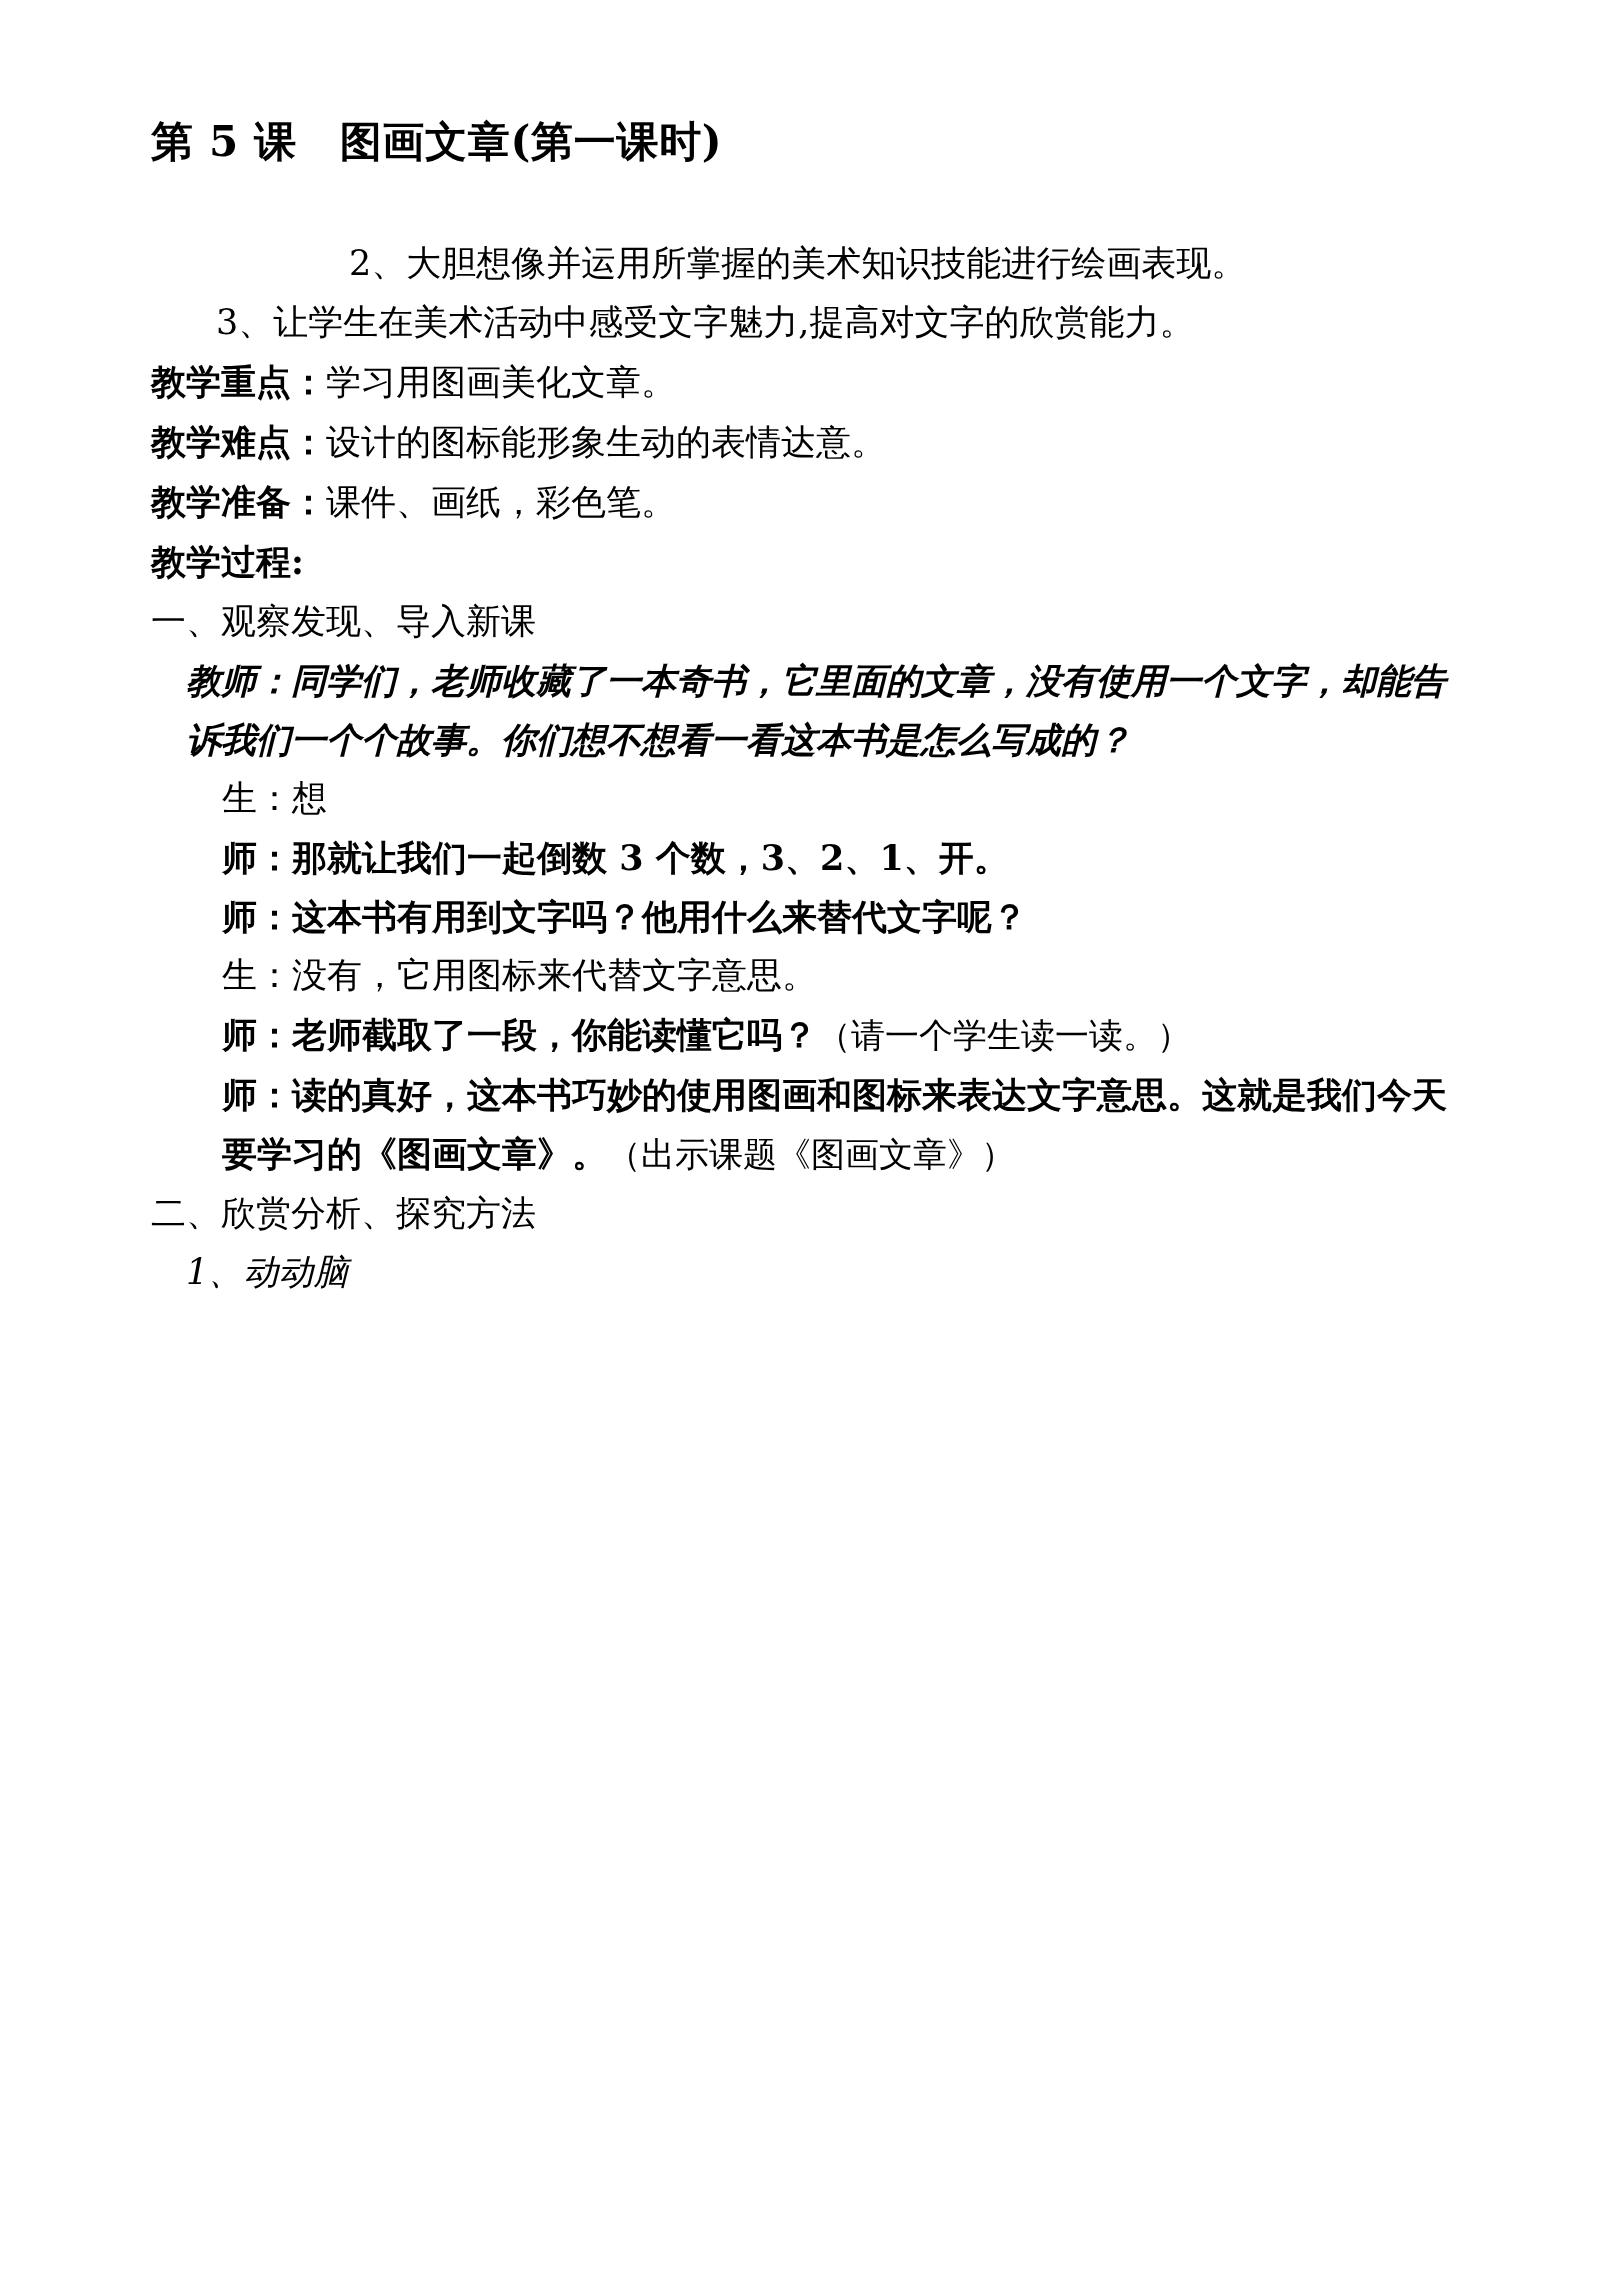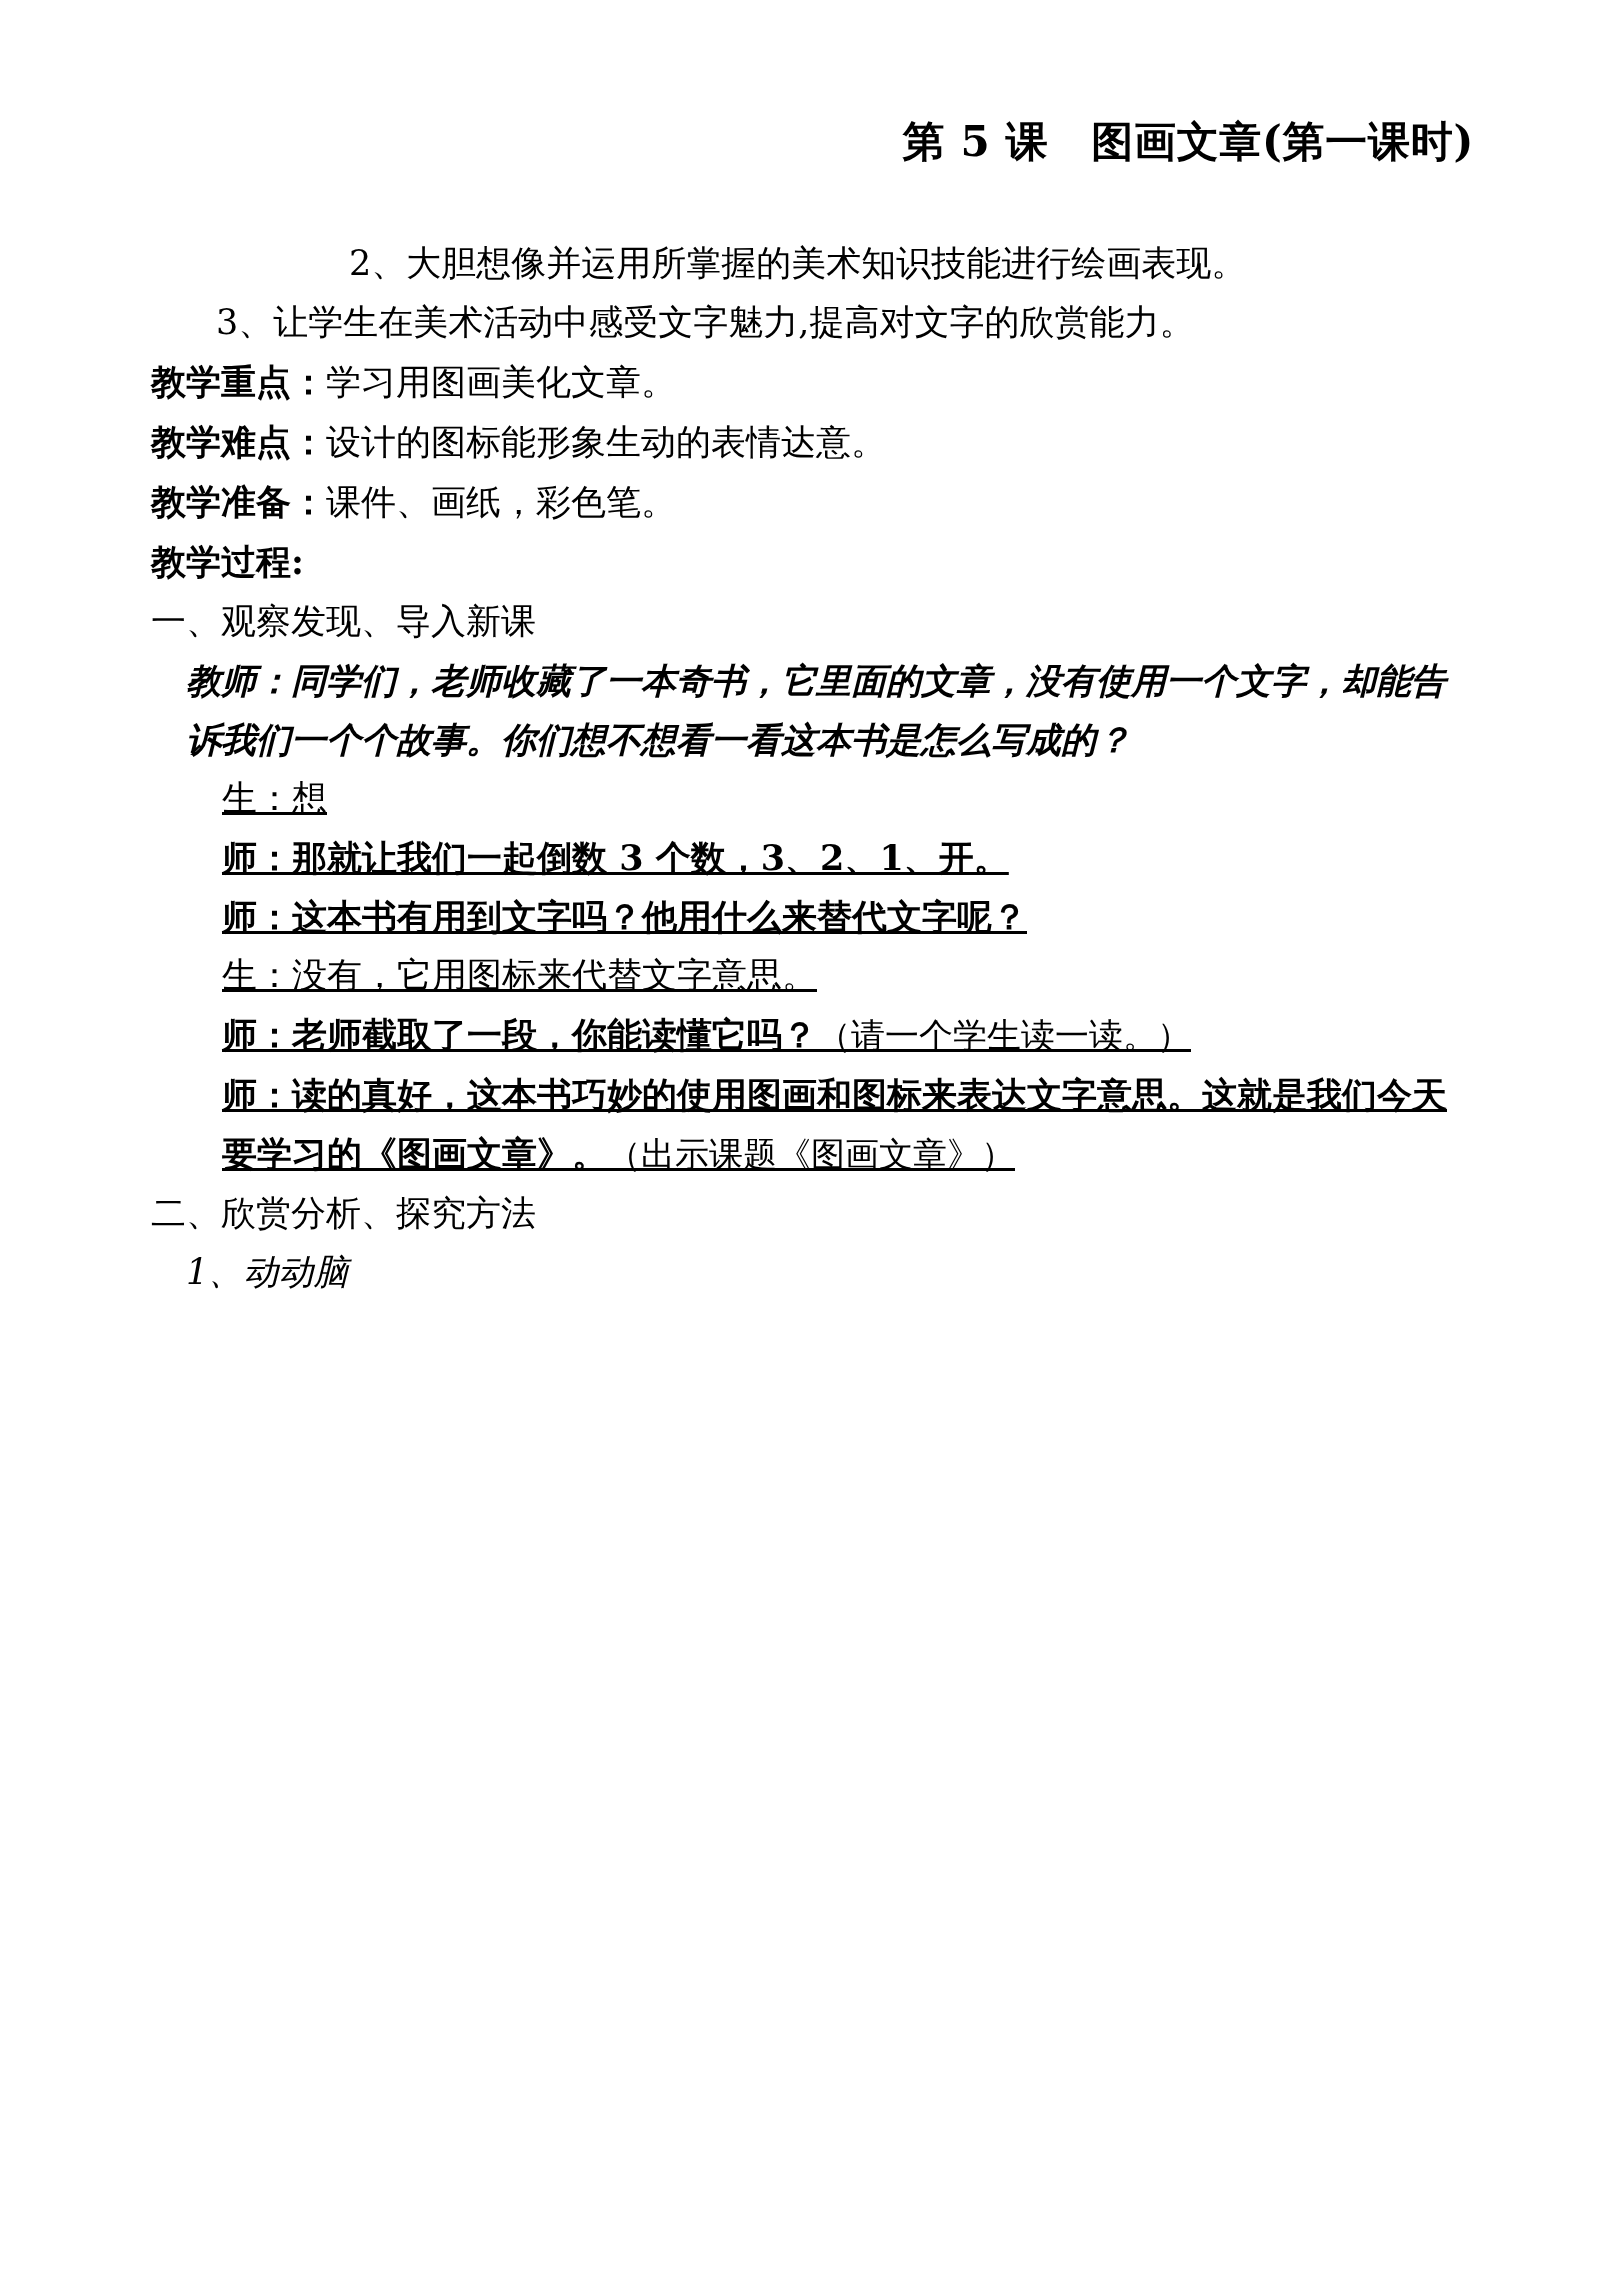--- a/index.html
+++ b/index.html
@@ -22,21 +22,21 @@
   }
   .content {
     position: absolute;
     left: 151px;
     top: 0;
     width: 1323px;
   }
 
   
   .doc-title {
-    text-align: right;
+    text-align: left;
     font-weight: bold;
     font-size: 42px;
     line-height: 1;
     letter-spacing: 0.7px;
     margin: 0;
     padding-top: 121px;
     padding-bottom: 0;
     white-space: pre;
   }
 
@@ -61,21 +61,21 @@
     font-weight: normal;
     font-size: 34px;
   }
 
   
   .gap-title   { height: 71px; }
 
   
   .ind-0  { padding-left: 0; }
   .ind-1  { padding-left: 35px; font-style: italic; }
-  .ind-2  { padding-left: 71px; text-decoration: underline; }
+  .ind-2  { padding-left: 71px; }
   .ind-obj2 { padding-left: 198px; }
   .ind-obj3 { padding-left: 65px; }
 </style>
 </head>
 <body>
 
 <div class="page">
   <div class="content">
 
     <div class="doc-title">第 5 课　图画文章(第一课时)</div>

